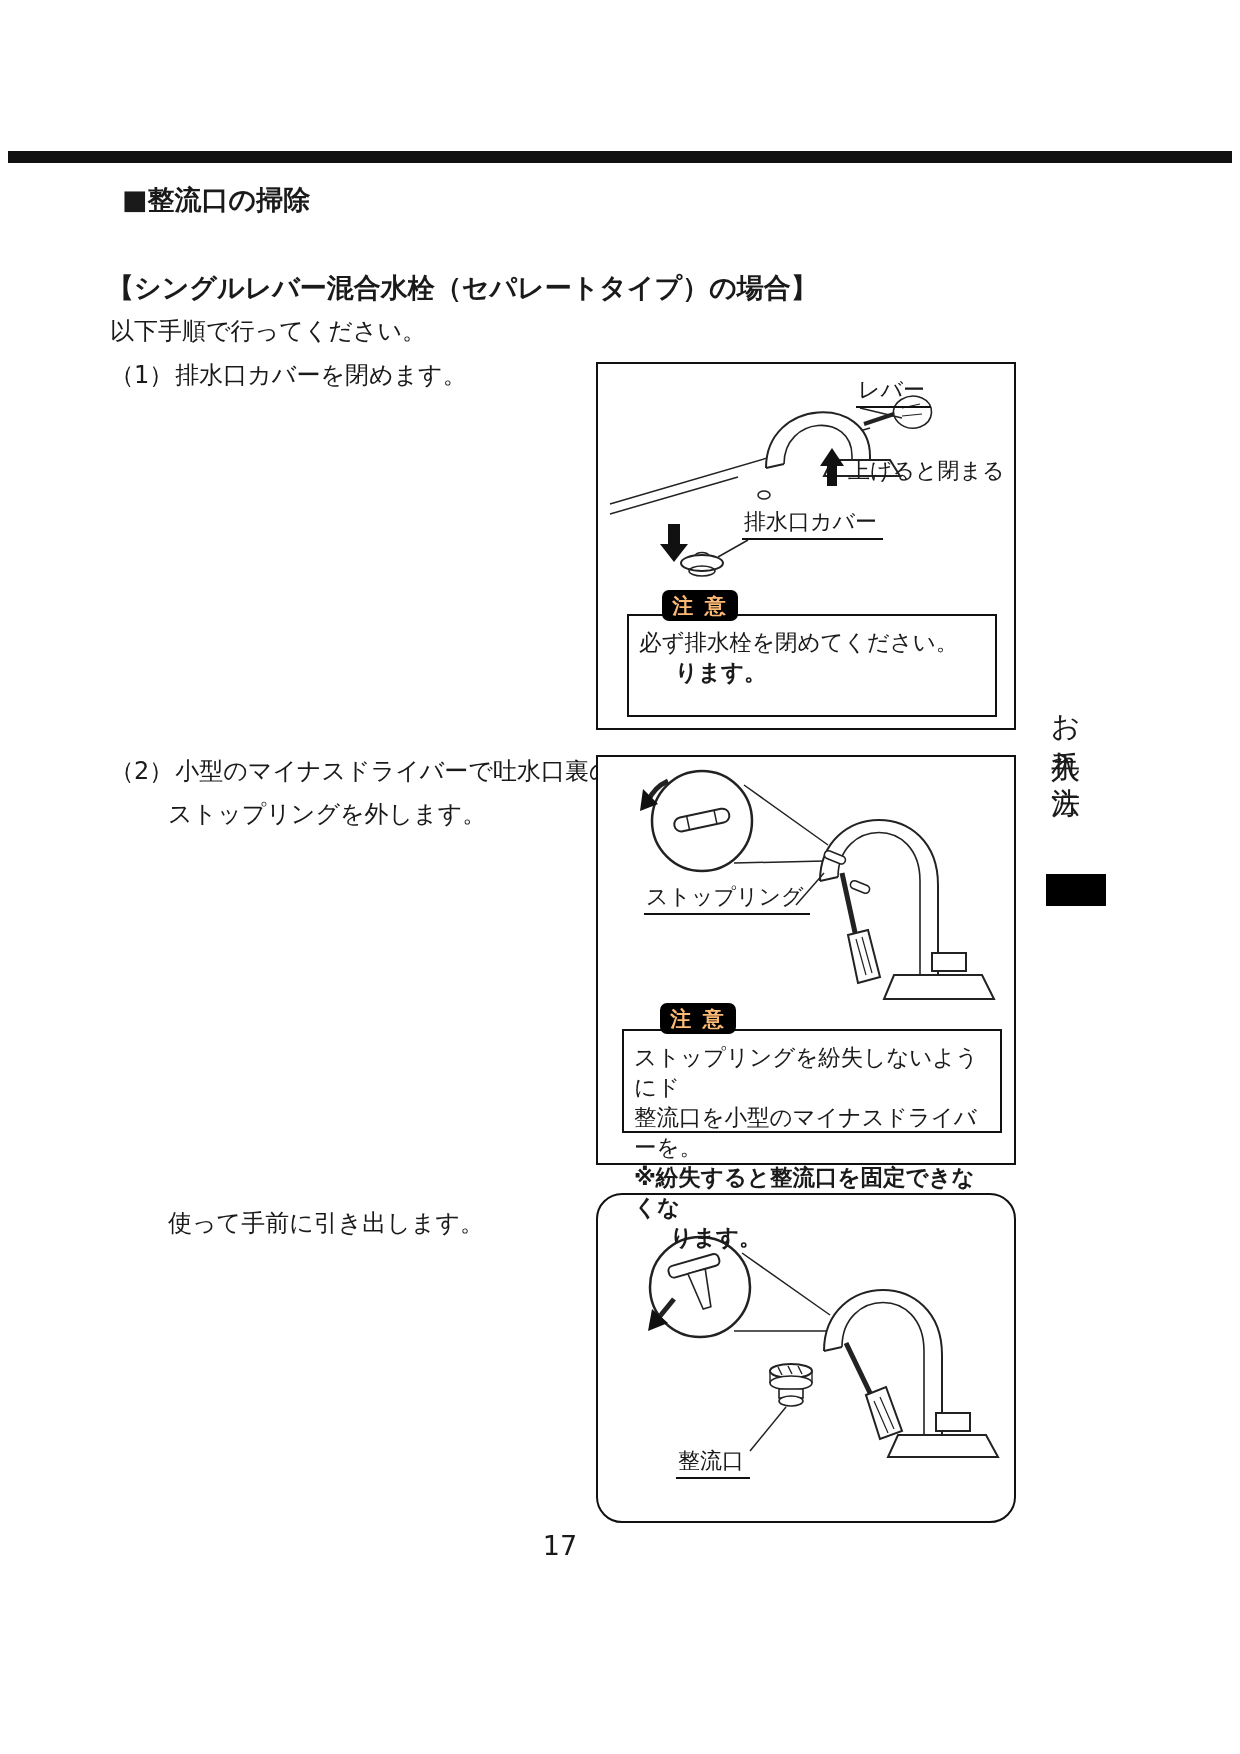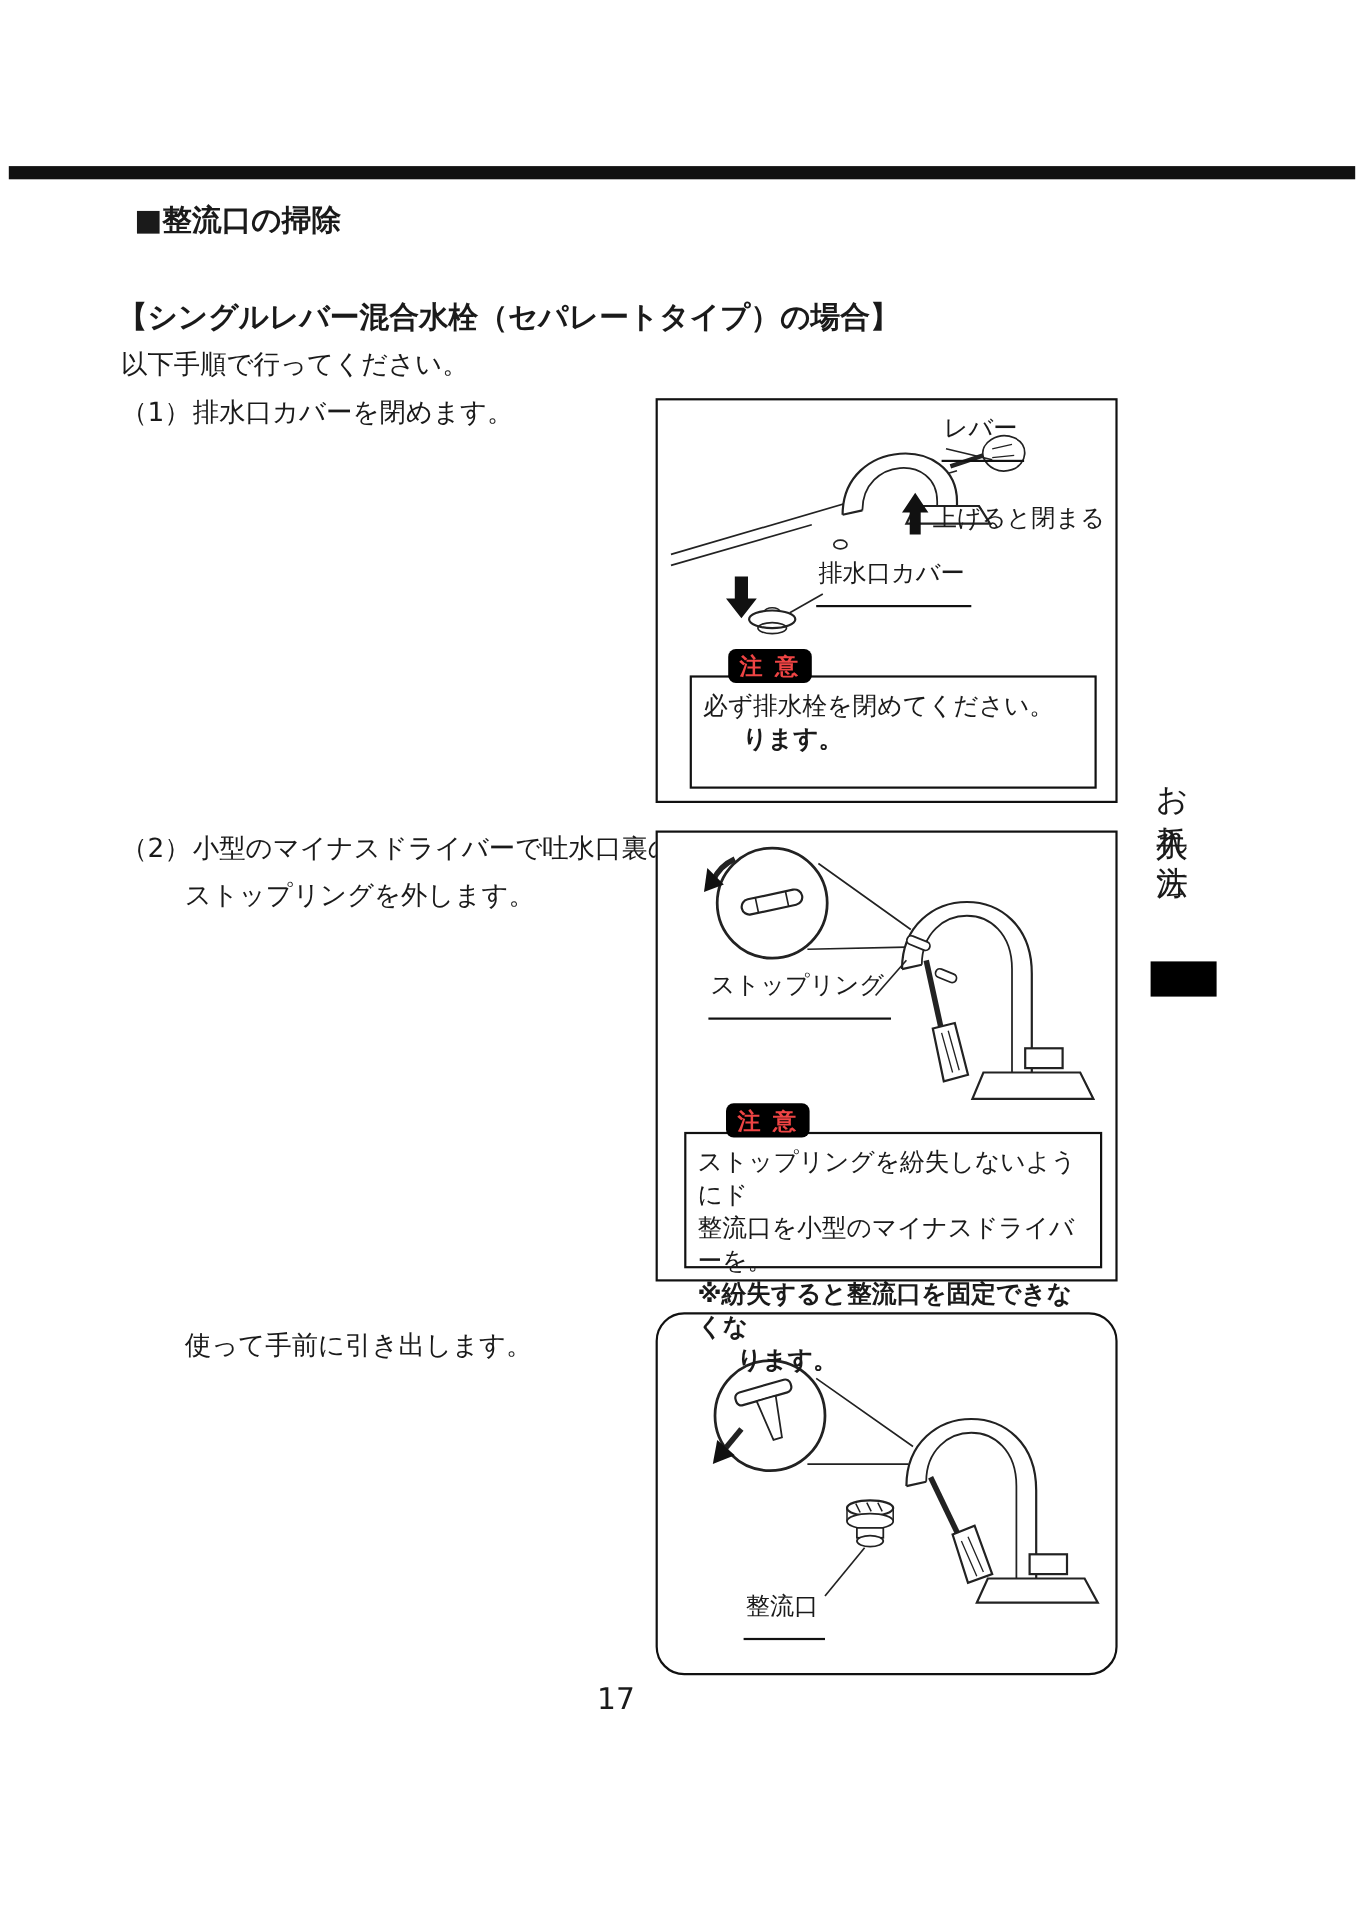--- a/index.html
+++ b/index.html
@@ -13,25 +13,25 @@
   .h-lead    { position:absolute; left:133px; top:227px; font-size:26px; font-weight:bold; white-space:nowrap; }
   .h-section { position:absolute; left:107px; top:270px; font-size:27px; font-weight:bold; white-space:nowrap; }
   .h-intro   { position:absolute; left:110px; top:315px; font-size:24px; white-space:nowrap; }
   .step { position:absolute; font-size:24px; line-height:1.3; white-space:nowrap; }
   .step .num { margin-right:2px; }
   .step .l2 { margin-top:12px; padding-left:58px; }
   .figure { position:absolute; left:596px; width:420px; border:2px solid #111; background:#fff; }
   .fig-svg { position:absolute; left:0; top:0; }
   .fig-label {
     position:absolute; font-size:22px; line-height:1.1; white-space:nowrap;
-    border-bottom:2px solid #111; padding:0 6px 16px 2px; background:transparent;
+    border-bottom:2px solid #111; padding:0 6px 4px 2px; background:transparent;
   }
   .fig-text { position:absolute; font-size:22px; white-space:nowrap; }
   .badge {
-    position:absolute; width:76px; height:31px; background:#000; color:#ef4444;
+    position:absolute; width:76px; height:31px; background:#000; color:#fdba74;
     border-radius:7px; font-size:21px; font-weight:bold; letter-spacing:2px;
     display:flex; align-items:center; justify-content:center; z-index:2;
   }
   .caution-box {
     position:absolute; border:2px solid #111; background:#fff;
     font-size:22.5px; line-height:1.33; padding:12px 8px 6px 10px; z-index:1;
   }
   .caution-box .bold { font-weight:bold; }
   .caution-box .indent { padding-left:36px; }
   .sidetab-text {
@@ -132,21 +132,21 @@
         </g>
 
       <path class="ln" d="M244,116 L258,180" stroke-width="5"></path>
       <polygon class="fw" points="250,178 270,173 282,220 260,226" stroke-width="2"></polygon>
       <path class="ln" d="M258,182 L268,218 M264,180 L274,216" stroke-width="1.2"></path>
 
       <path class="ln" d="M198,148 L226,116" stroke-width="1.5"></path>
     </svg>
     <div class="fig-label" style="left:46px; top:128px;">ストップリング</div>
     <div class="badge" style="left:62px; top:246px;">注 意</div>
-    <div class="caution-box" style="left:24px; top:272px; width:380px; height:124px;">
+    <div class="caution-box" style="left:24px; top:272px; width:380px; height:104px;">
       <div>ストップリングを紛失しないようにド</div>
       <div>整流口を小型のマイナスドライバーを。</div>
       <div class="bold">※紛失すると整流口を固定できなくな</div>
       <div class="bold indent">ります。</div>
     </div>
   </div>
 
   <div class="step" style="left:110px; top:1196px;">
     <div class="l2">使って手前に引き出します。</div>
   </div>

